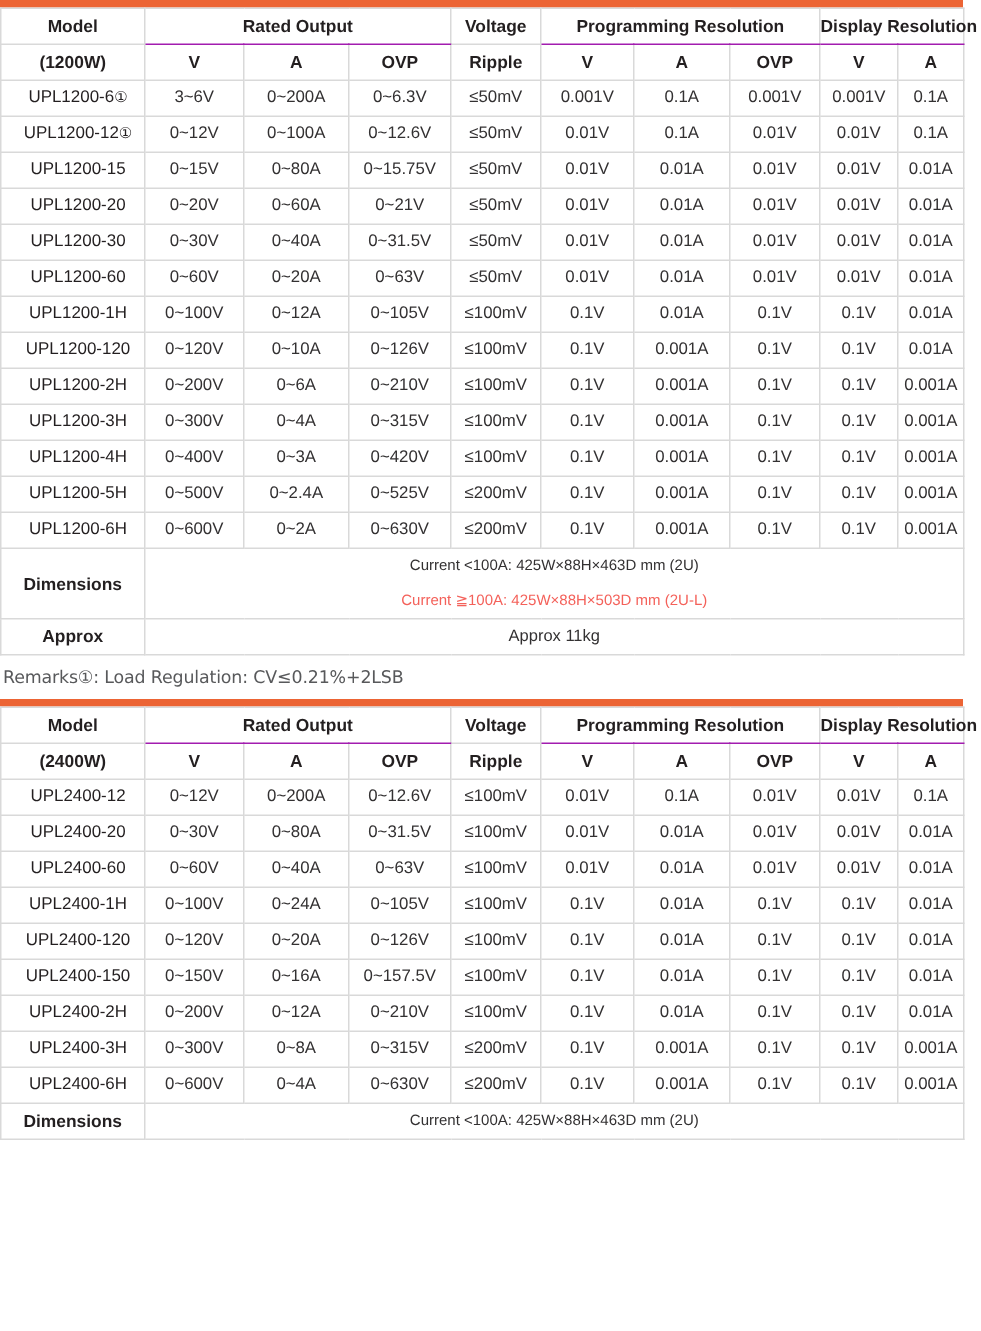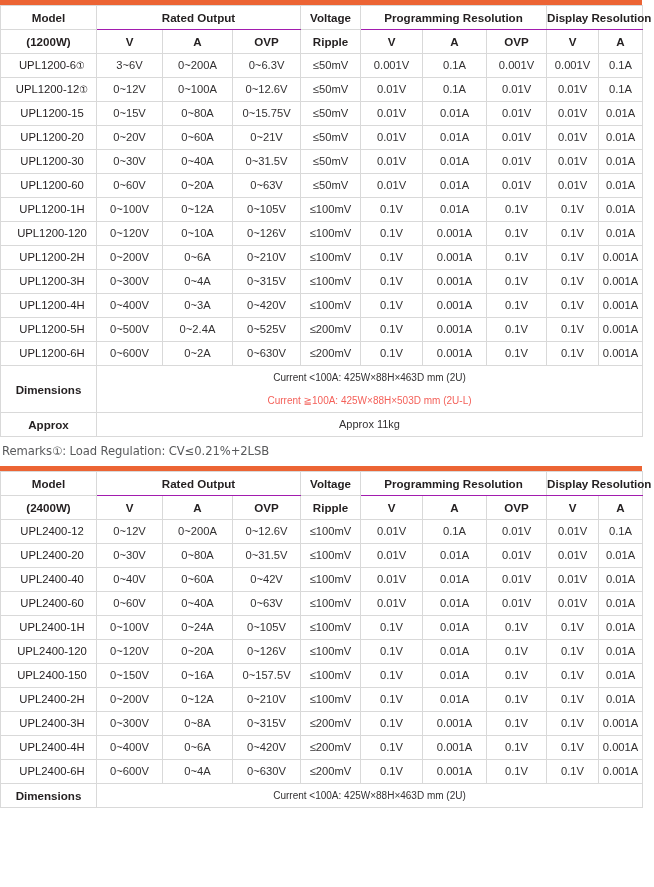--- a/index.html
+++ b/index.html
@@ -373,32 +373,20 @@
             <td class="val">0~80A</td>
             <td class="val">0~31.5V</td>
             <td class="val">≤100mV</td>
             <td class="val">0.01V</td>
             <td class="val">0.01A</td>
             <td class="val">0.01V</td>
             <td class="val">0.01V</td>
             <td class="val">0.01A</td>
           </tr>
           <tr>
-            <td class="model">UPL2400-40</td>
-            <td class="val">0~40V</td>
-            <td class="val">0~60A</td>
-            <td class="val">0~42V</td>
-            <td class="val">≤100mV</td>
-            <td class="val">0.01V</td>
-            <td class="val">0.01A</td>
-            <td class="val">0.01V</td>
-            <td class="val">0.01V</td>
-            <td class="val">0.01A</td>
-          </tr>
-          <tr>
             <td class="model">UPL2400-60</td>
             <td class="val">0~60V</td>
             <td class="val">0~40A</td>
             <td class="val">0~63V</td>
             <td class="val">≤100mV</td>
             <td class="val">0.01V</td>
             <td class="val">0.01A</td>
             <td class="val">0.01V</td>
             <td class="val">0.01V</td>
             <td class="val">0.01A</td>
@@ -457,32 +445,20 @@
             <td class="val">0~8A</td>
             <td class="val">0~315V</td>
             <td class="val">≤200mV</td>
             <td class="val">0.1V</td>
             <td class="val">0.001A</td>
             <td class="val">0.1V</td>
             <td class="val">0.1V</td>
             <td class="val">0.001A</td>
           </tr>
           <tr>
-            <td class="model">UPL2400-4H</td>
-            <td class="val">0~400V</td>
-            <td class="val">0~6A</td>
-            <td class="val">0~420V</td>
-            <td class="val">≤200mV</td>
-            <td class="val">0.1V</td>
-            <td class="val">0.001A</td>
-            <td class="val">0.1V</td>
-            <td class="val">0.1V</td>
-            <td class="val">0.001A</td>
-          </tr>
-          <tr>
             <td class="model">UPL2400-6H</td>
             <td class="val">0~600V</td>
             <td class="val">0~4A</td>
             <td class="val">0~630V</td>
             <td class="val">≤200mV</td>
             <td class="val">0.1V</td>
             <td class="val">0.001A</td>
             <td class="val">0.1V</td>
             <td class="val">0.1V</td>
             <td class="val">0.001A</td>

